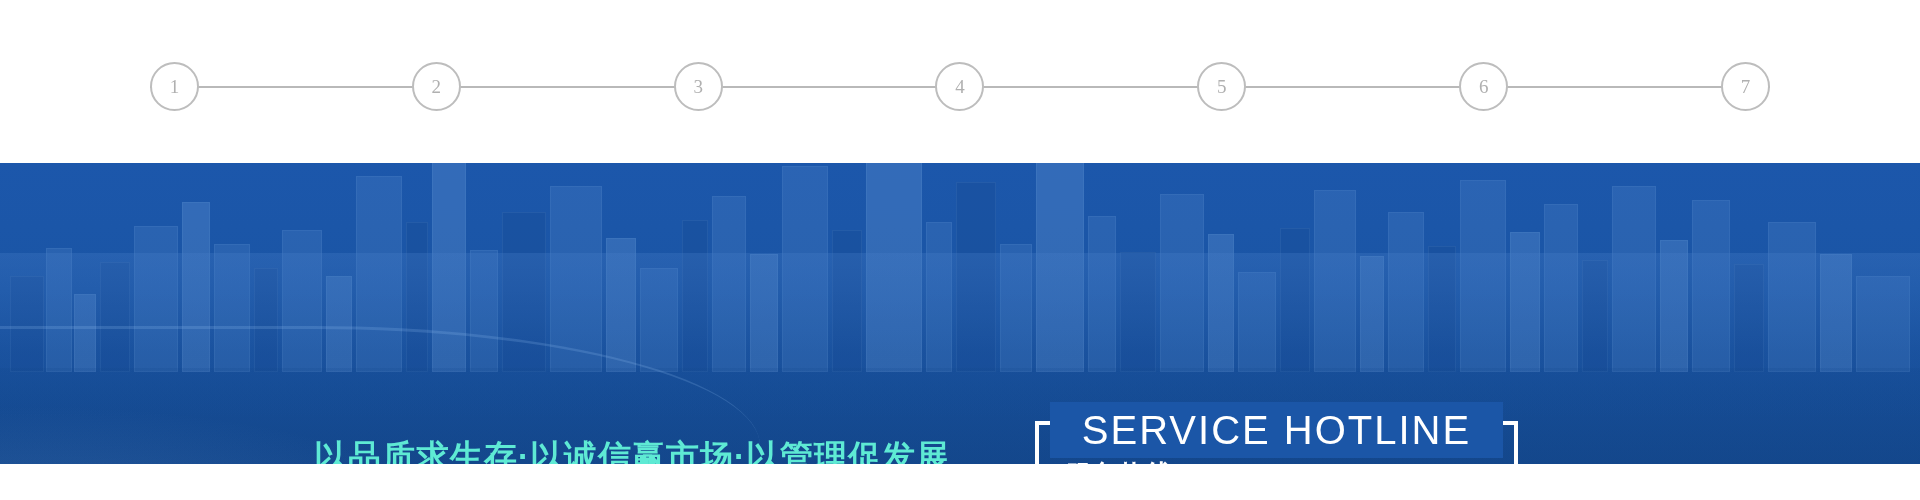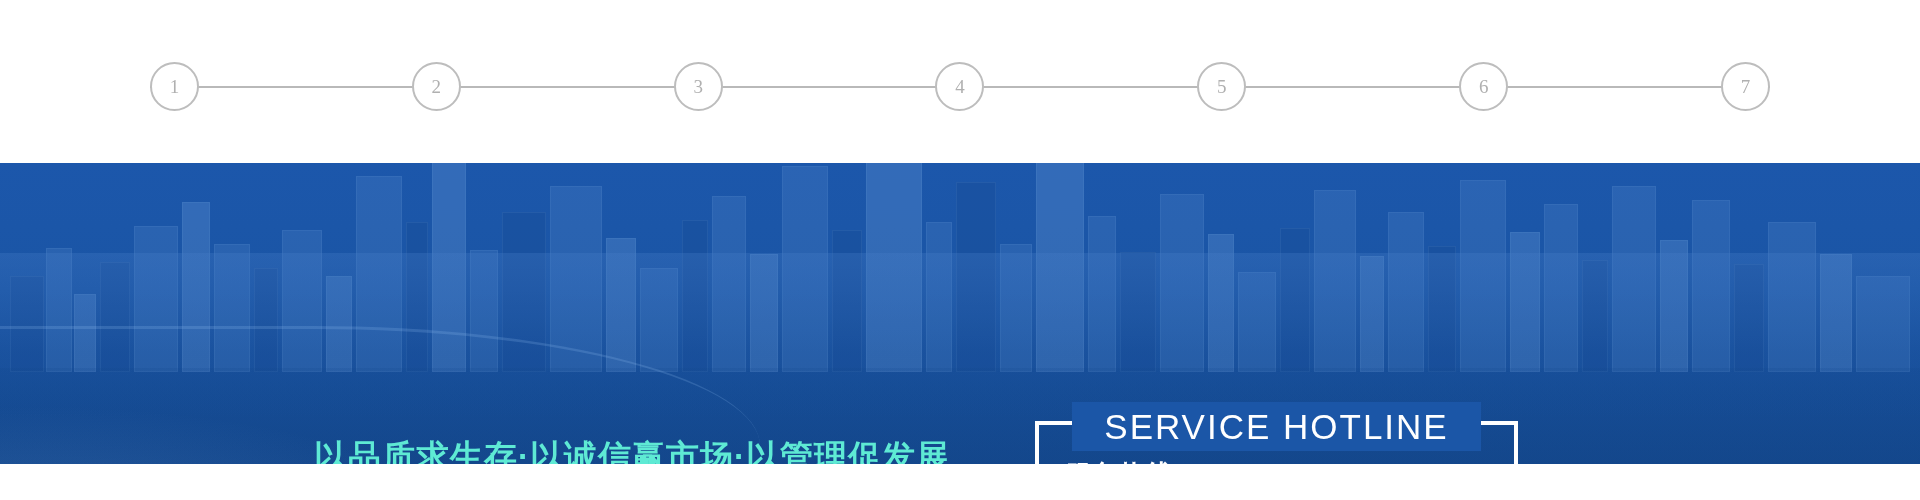--- a/index.html
+++ b/index.html
@@ -97,21 +97,21 @@
     position:absolute; left:1035px; top:258px; width:483px; height:120px;
     border:4px solid #ffffff;
   }
   #hotline .title {
     position:absolute; left:0; right:0; top:-23px;
     text-align:center; pointer-events:none;
   }
   #hotline .title span {
     display:inline-block; padding:0 32px;
     background:#1b56a7;
-    color:#ffffff; font-size:35px; letter-spacing:2px; line-height:1.4;
+    color:#ffffff; font-size:40px; letter-spacing:2px; line-height:1.4;
     font-weight:400; white-space:nowrap;
   }
   #hotline .rows {
     position:absolute; left:0; right:0; top:30px;
     padding:0 26px 0 26px;
   }
   #hotline .row {
     display:flex; align-items:baseline; white-space:nowrap;
     line-height:1.35;
   }

